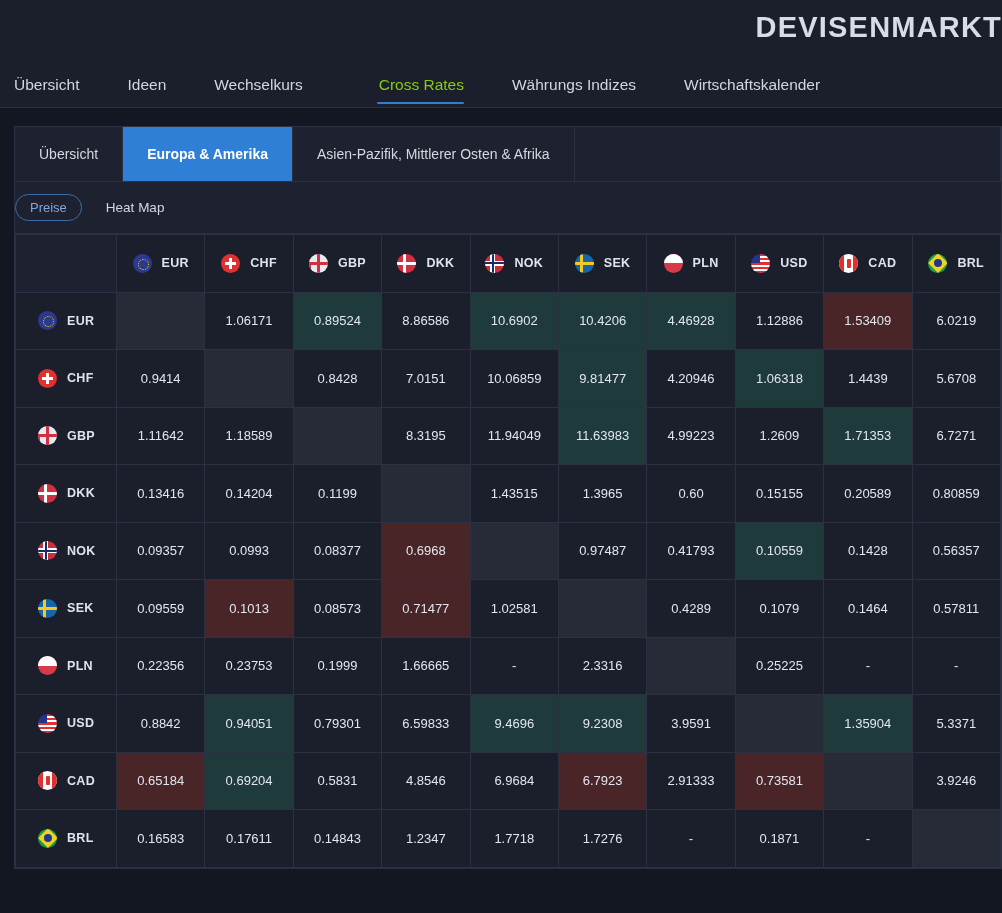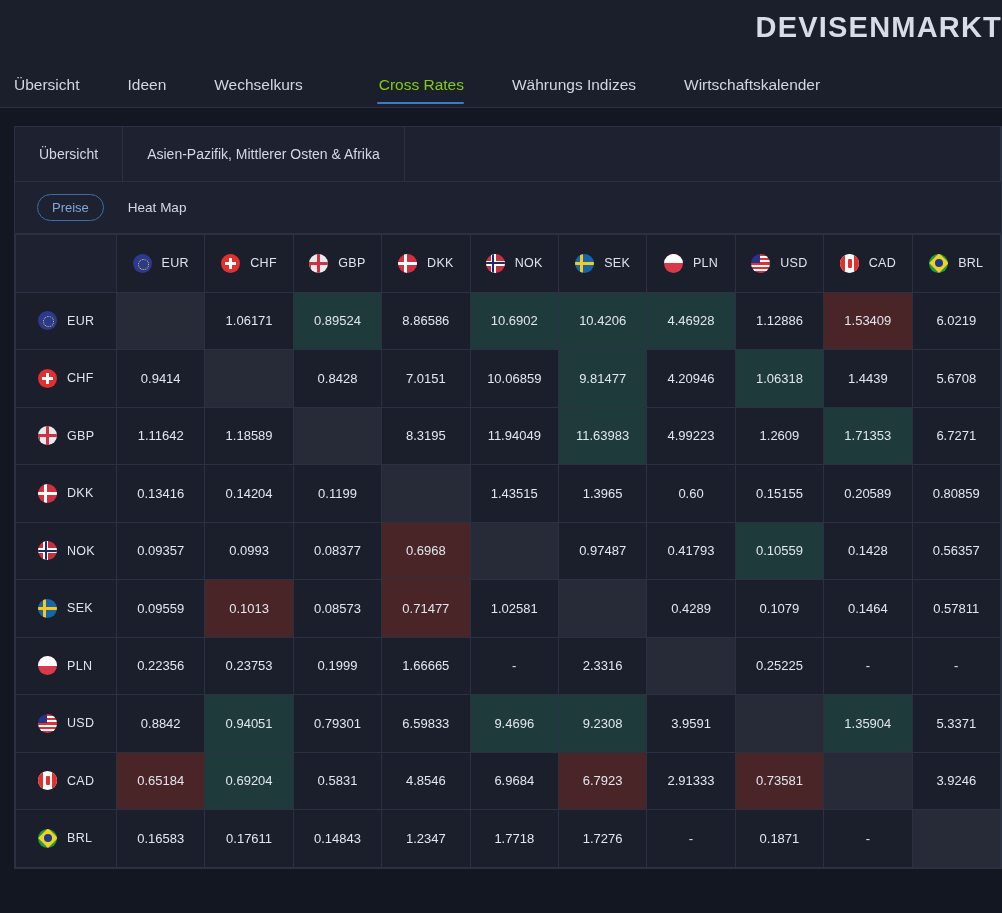--- a/index.html
+++ b/index.html
@@ -93,21 +93,20 @@
     color: #ffffff;
     font-weight: bold;
   }
   .region-tab-filler { flex: 1; }
 
   
   .view-row {
     display: flex;
     align-items: center;
     height: 52px;
-    padding-left: 22px;
     gap: 24px;
     border-bottom: 1px solid #2b3142;
   }
   .pill {
     border: 1px solid #3a6ea8;
     color: #7fa8d8;
     border-radius: 14px;
     font-size: 13px;
     padding: 6px 14px;
     cursor: pointer;
@@ -144,21 +143,21 @@
   }
   table.rates th { font-weight: normal; }
   .corner-cell { background: #1e2230 !important; }
 
   .hcell-inner, .rowhead-inner {
     display: flex;
     align-items: center;
     gap: 10px;
   }
   .hcell-inner { justify-content: center; }
-  .ccode { font-size: 12.5px; color: #dfe3ec; letter-spacing: .3px; }
+  .ccode { font-size: 12.5px; color: #dfe3ec; letter-spacing: .3px; font-weight: bold; }
 
   
   td.diag { background: #272b38 !important; }
 
   
   td.up   { background: #1e3a3a !important; color: #3e8f86; }
   td.down { background: #4a2528 !important; color: #c0433f; }
   td.dash { color: #8b91a0; }
 
   
@@ -211,20 +210,21 @@
       <div class="nav-item">Wirtschaftskalender</div>
     </nav>
   <div class="header-rule"></div>
 </div>
 
 <div class="body-area">
   <div class="panel">
 
     <div class="region-tabs" id="region-tabs">
         <div class="region-tab">Übersicht</div>
+        <div class="region-tab active">Europa &amp; Amerika</div>
         <div class="region-tab">Asien-Pazifik, Mittlerer Osten &amp; Afrika</div>
         <div class="region-tab region-tab-filler"></div>
       </div>
 
     <div class="view-row">
       <div class="pill">Preise</div>
       <div class="view-link">Heat Map</div>
     </div>
 
     <table class="rates">

